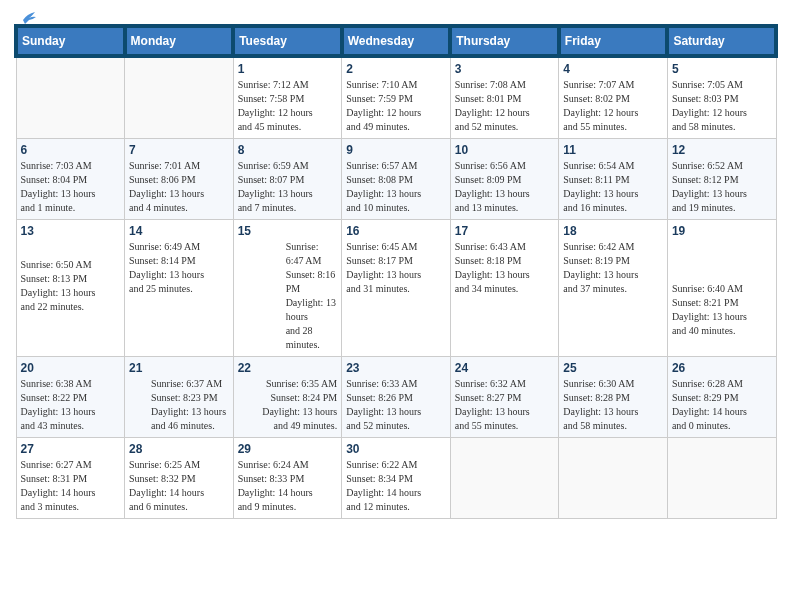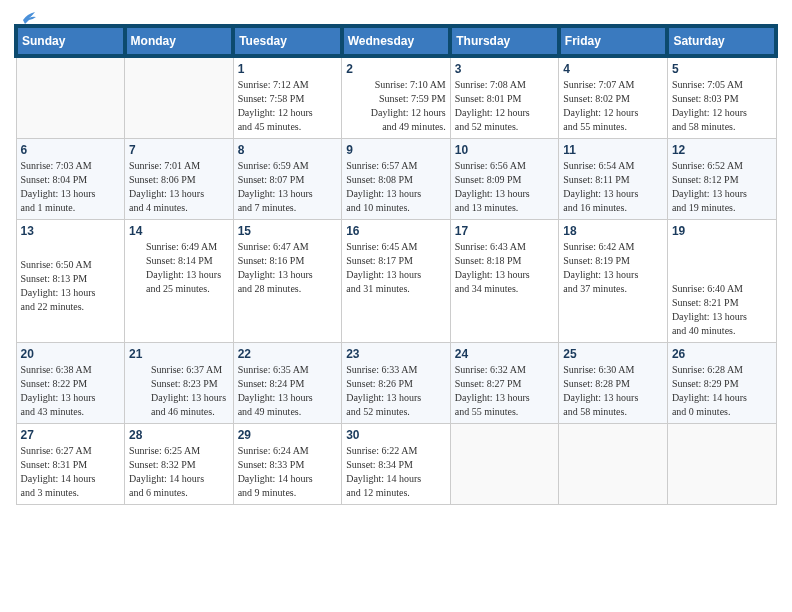--- a/index.html
+++ b/index.html
@@ -121,21 +121,21 @@
             <td class="empty-cell"></td>
             <td>
               <span class="day-num">1</span>
               <div class="day-info" style="white-space: pre-line;">Sunrise: 7:12 AM
 Sunset: 7:58 PM
 Daylight: 12 hours
 and 45 minutes.</div>
             </td>
             <td>
               <span class="day-num">2</span>
-              <div class="day-info" style="white-space: pre-line; text-align: right;">Sunrise: 7:10 AM
+              <div class="day-info" style="white-space: pre-line;">Sunrise: 7:10 AM
 Sunset: 7:59 PM
 Daylight: 12 hours
 and 49 minutes.</div>
             </td>
             <td>
               <span class="day-num">3</span>
               <div class="day-info" style="white-space: pre-line;">Sunrise: 7:08 AM
 Sunset: 8:01 PM
 Daylight: 12 hours
 and 52 minutes.</div>
@@ -209,28 +209,28 @@
           <tr>
             <td>
               <span class="day-num">13</span>
               <div class="day-info" style="white-space: pre-line; margin-top: 20px;">Sunrise: 6:50 AM
 Sunset: 8:13 PM
 Daylight: 13 hours
 and 22 minutes.</div>
             </td>
             <td>
               <span class="day-num">14</span>
-              <div class="day-info" style="white-space: pre-line; margin-left: 17px;">Sunrise: 6:49 AM
+              <div class="day-info" style="white-space: pre-line;">Sunrise: 6:49 AM
 Sunset: 8:14 PM
 Daylight: 13 hours
 and 25 minutes.</div>
             </td>
             <td>
               <span class="day-num">15</span>
-              <div class="day-info" style="white-space: pre-line;">Sunrise: 6:47 AM
+              <div class="day-info" style="white-space: pre-line; margin-left: 48px;">Sunrise: 6:47 AM
 Sunset: 8:16 PM
 Daylight: 13 hours
 and 28 minutes.</div>
             </td>
             <td>
               <span class="day-num">16</span>
               <div class="day-info" style="white-space: pre-line;">Sunrise: 6:45 AM
 Sunset: 8:17 PM
 Daylight: 13 hours
 and 31 minutes.</div>
@@ -267,21 +267,21 @@
             </td>
             <td>
               <span class="day-num">21</span>
               <div class="day-info" style="white-space: pre-line; margin-left: 22px;">Sunrise: 6:37 AM
 Sunset: 8:23 PM
 Daylight: 13 hours
 and 46 minutes.</div>
             </td>
             <td>
               <span class="day-num">22</span>
-              <div class="day-info" style="white-space: pre-line;">Sunrise: 6:35 AM
+              <div class="day-info" style="white-space: pre-line; text-align: right;">Sunrise: 6:35 AM
 Sunset: 8:24 PM
 Daylight: 13 hours
 and 49 minutes.</div>
             </td>
             <td>
               <span class="day-num">23</span>
               <div class="day-info" style="white-space: pre-line;">Sunrise: 6:33 AM
 Sunset: 8:26 PM
 Daylight: 13 hours
 and 52 minutes.</div>

